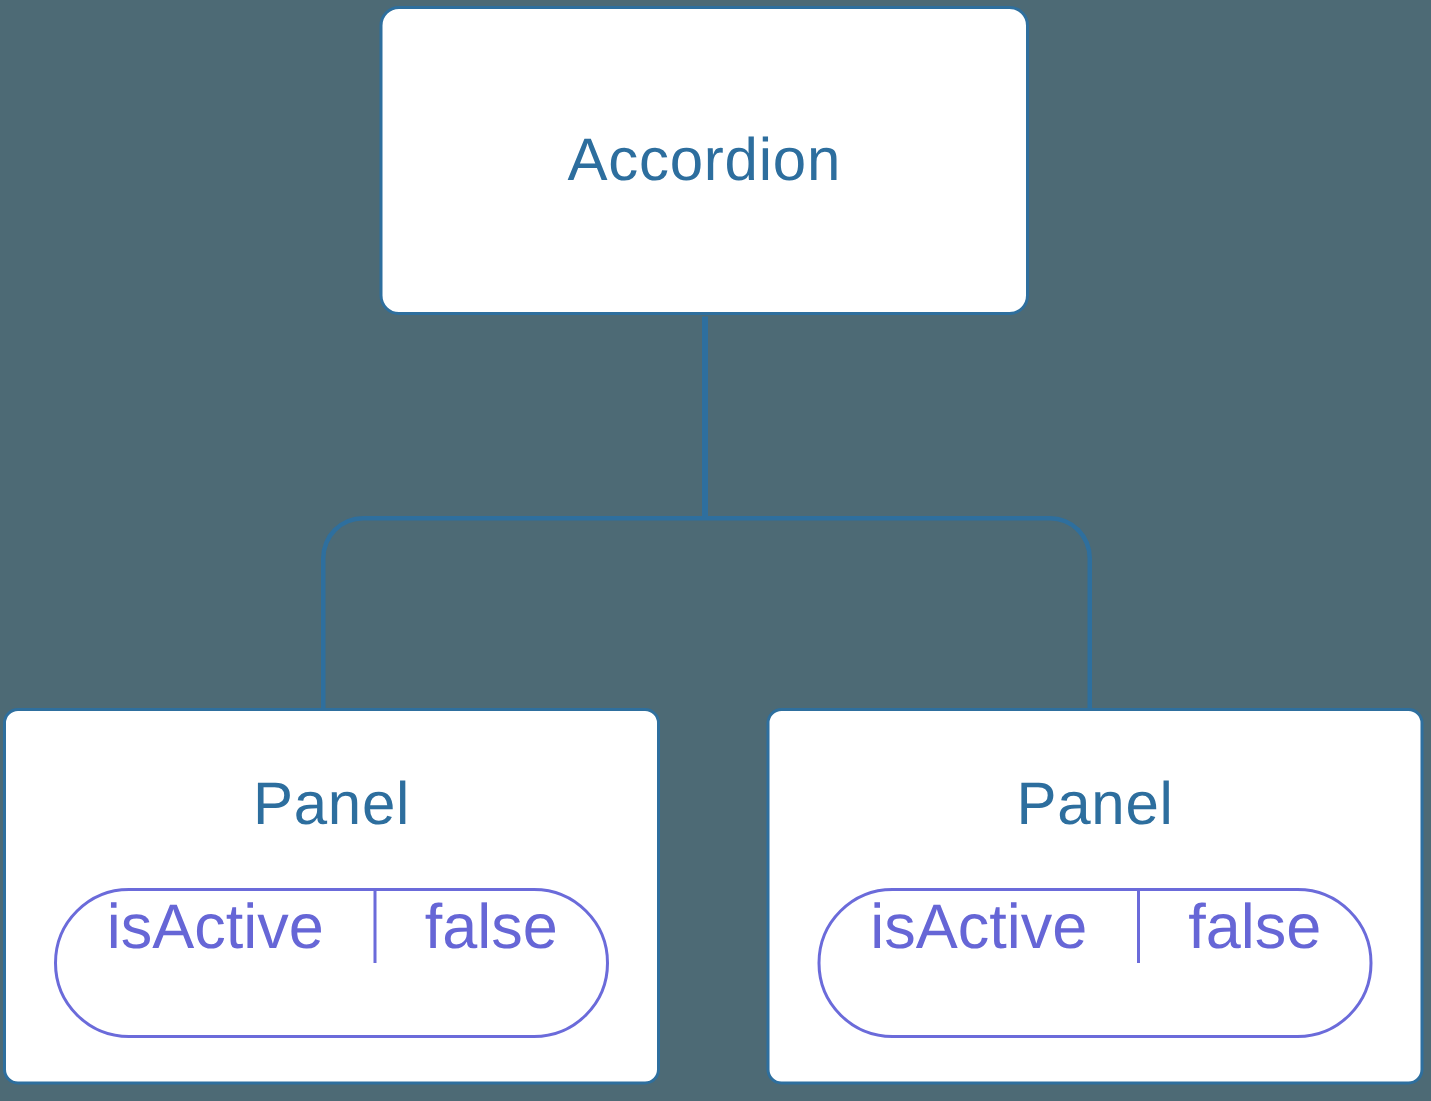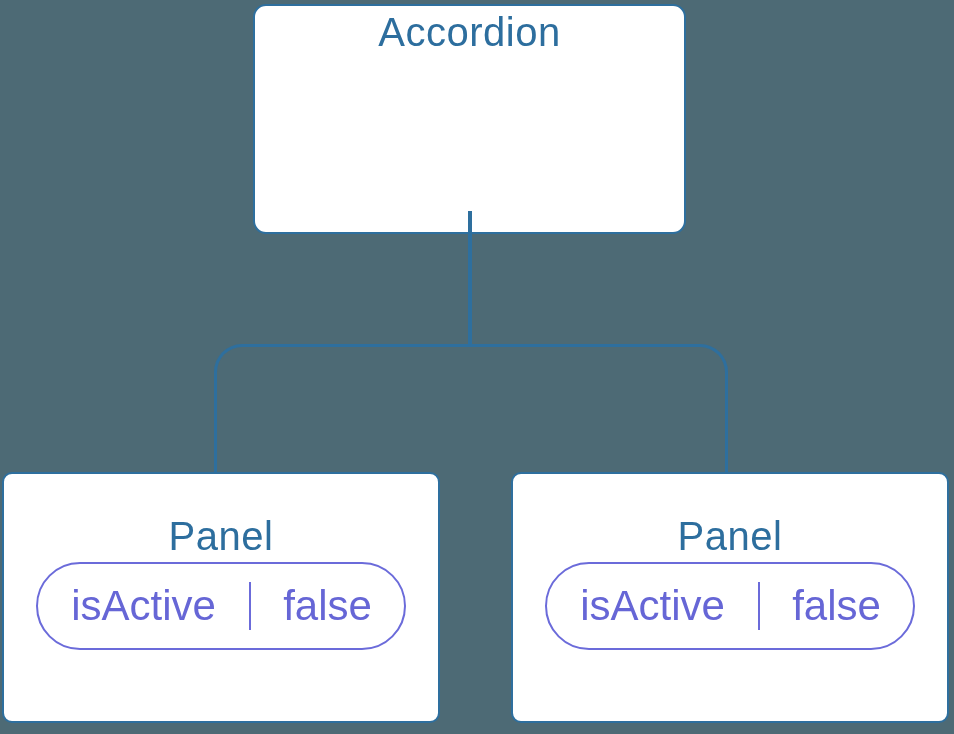--- a/index.html
+++ b/index.html
@@ -23,23 +23,23 @@
     position: absolute;
     box-sizing: border-box;
     background: #ffffff;
     border: 2px solid #2e6f9e;
     border-radius: 13px;
   }
   .box-accordion {
     left: 253px;
     top: 4px;
     width: 433px;
-    height: 230px;
+    height: 206px;
     display: flex;
-    align-items: flex-start;
+    align-items: center;
     justify-content: center;
   }
   .box-panel {
     top: 472px;
     width: 438px;
     height: 251px;
     display: flex;
     flex-direction: column;
     align-items: center;
     padding-top: 36px;
@@ -72,26 +72,27 @@
     width: 514px;
     height: 128px;
     border-top: 3px solid #2e6f9e;
     border-left: 3px solid #2e6f9e;
     border-right: 3px solid #2e6f9e;
     border-radius: 28px 28px 0 0;
   }
   
   .state-pill {
     box-sizing: border-box;
+    margin-top: 30px;
     width: 370px;
-    height: 88px;
+    height: 100px;
     border: 2px solid #6b6bda;
     border-radius: 50px;
     display: flex;
-    align-items: center;
+    align-items: flex-start;
     overflow: hidden;
     background: #ffffff;
   }
   .pill-cell {
     display: flex;
     align-items: center;
     justify-content: center;
     color: #6666d6;
     font-size: 42px;
     font-weight: 400;

